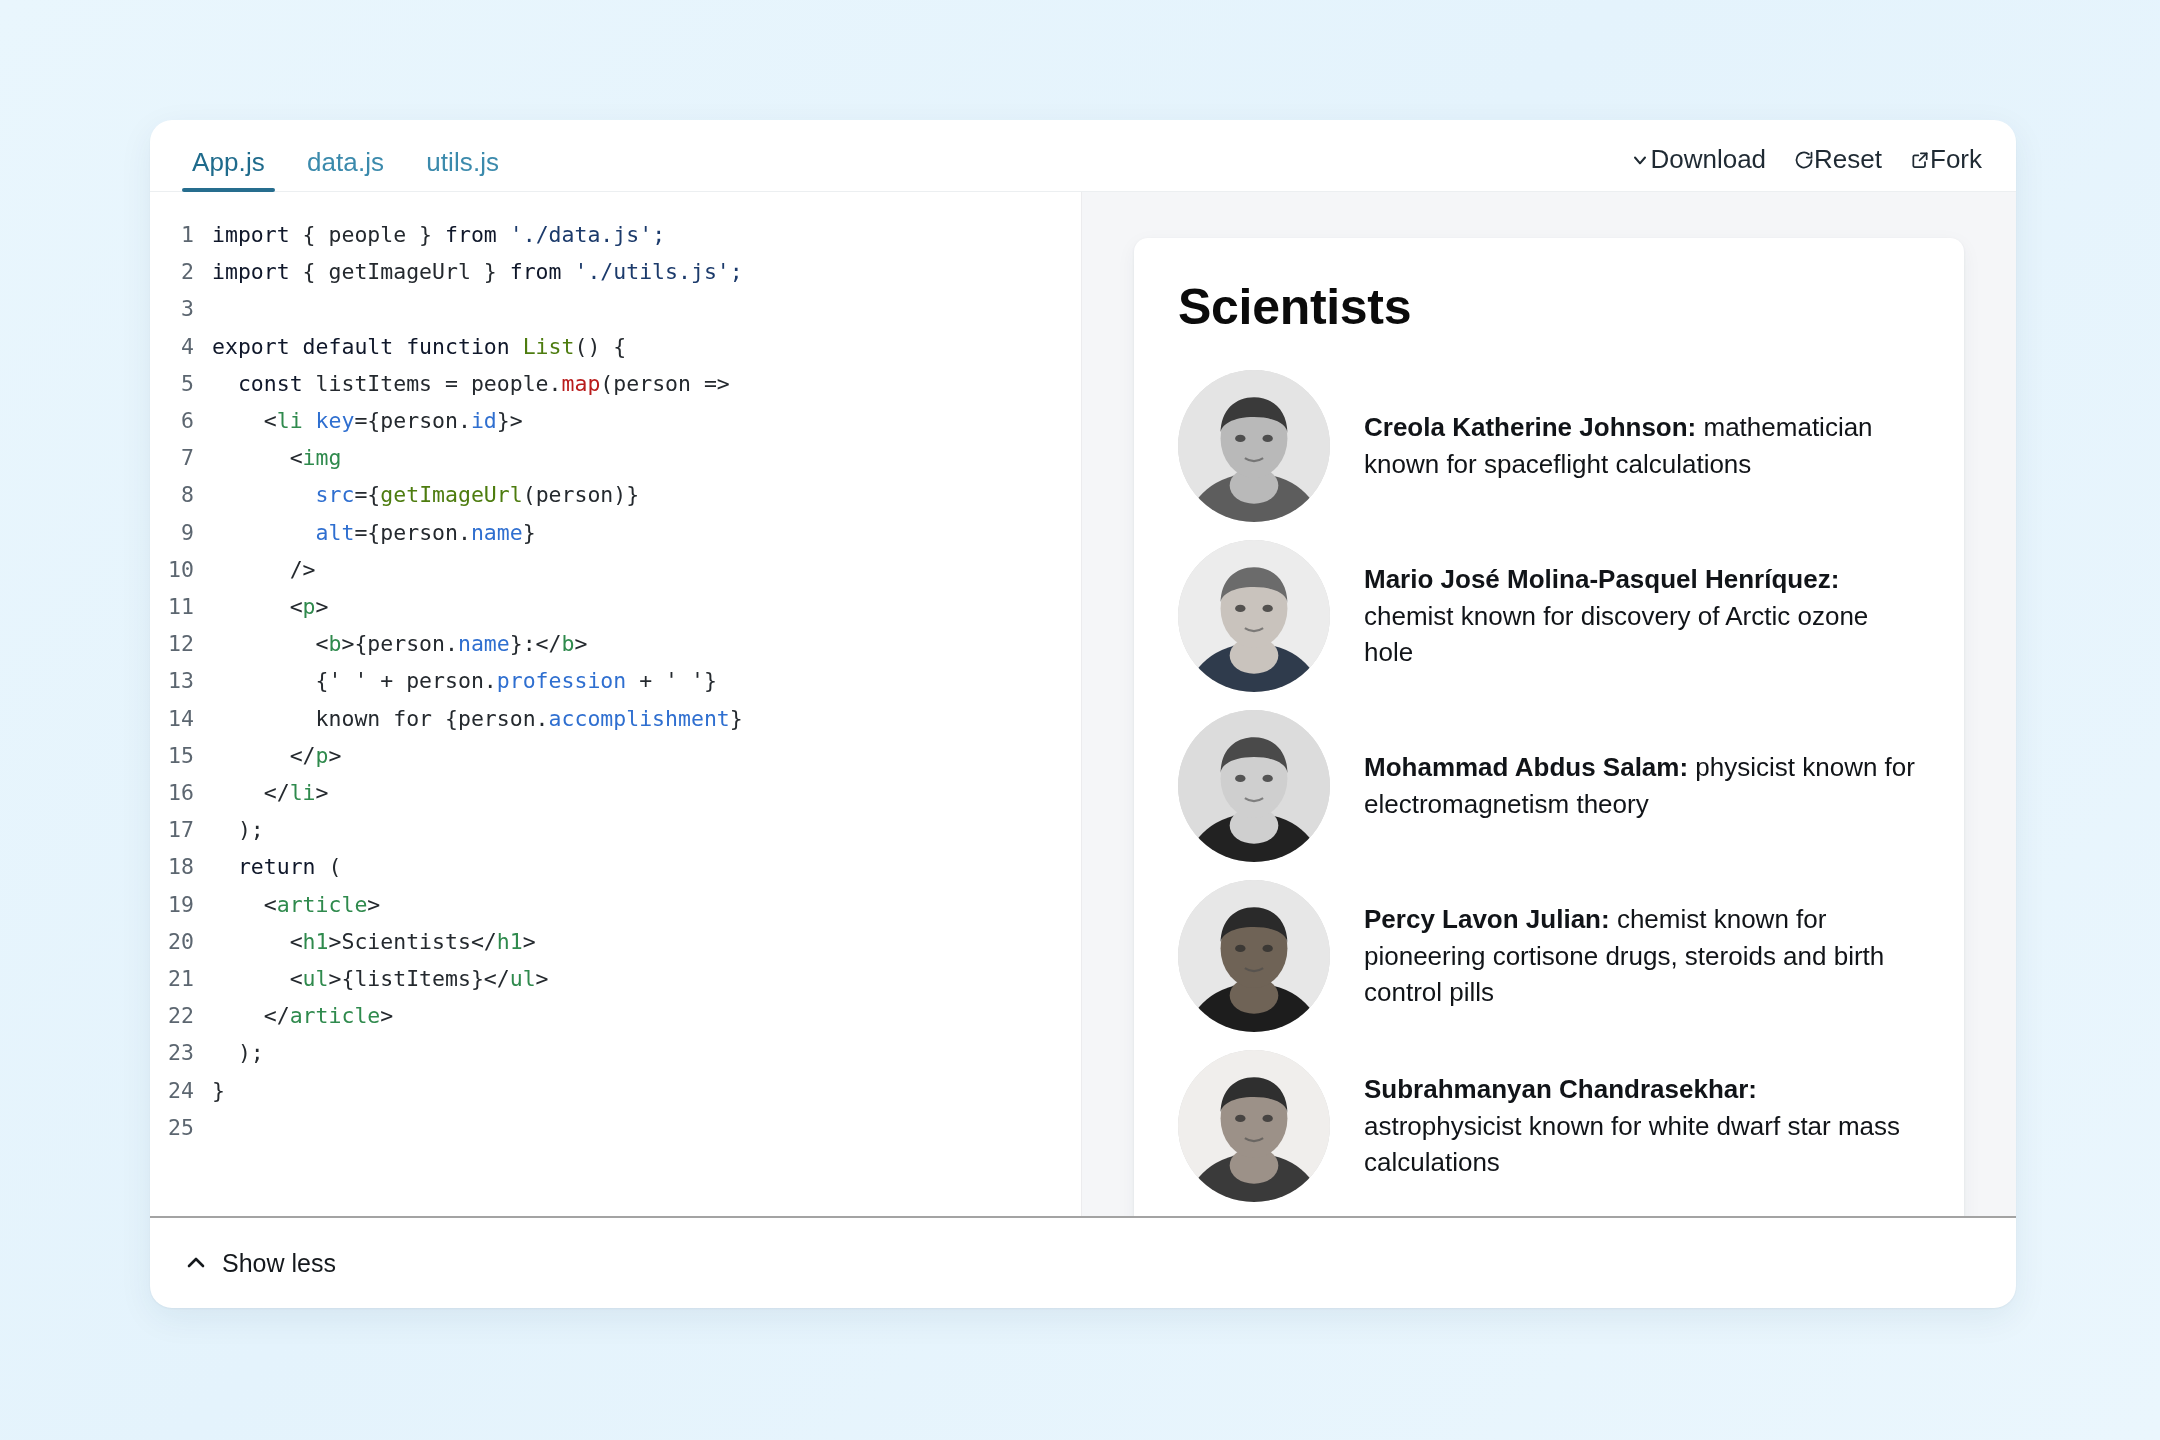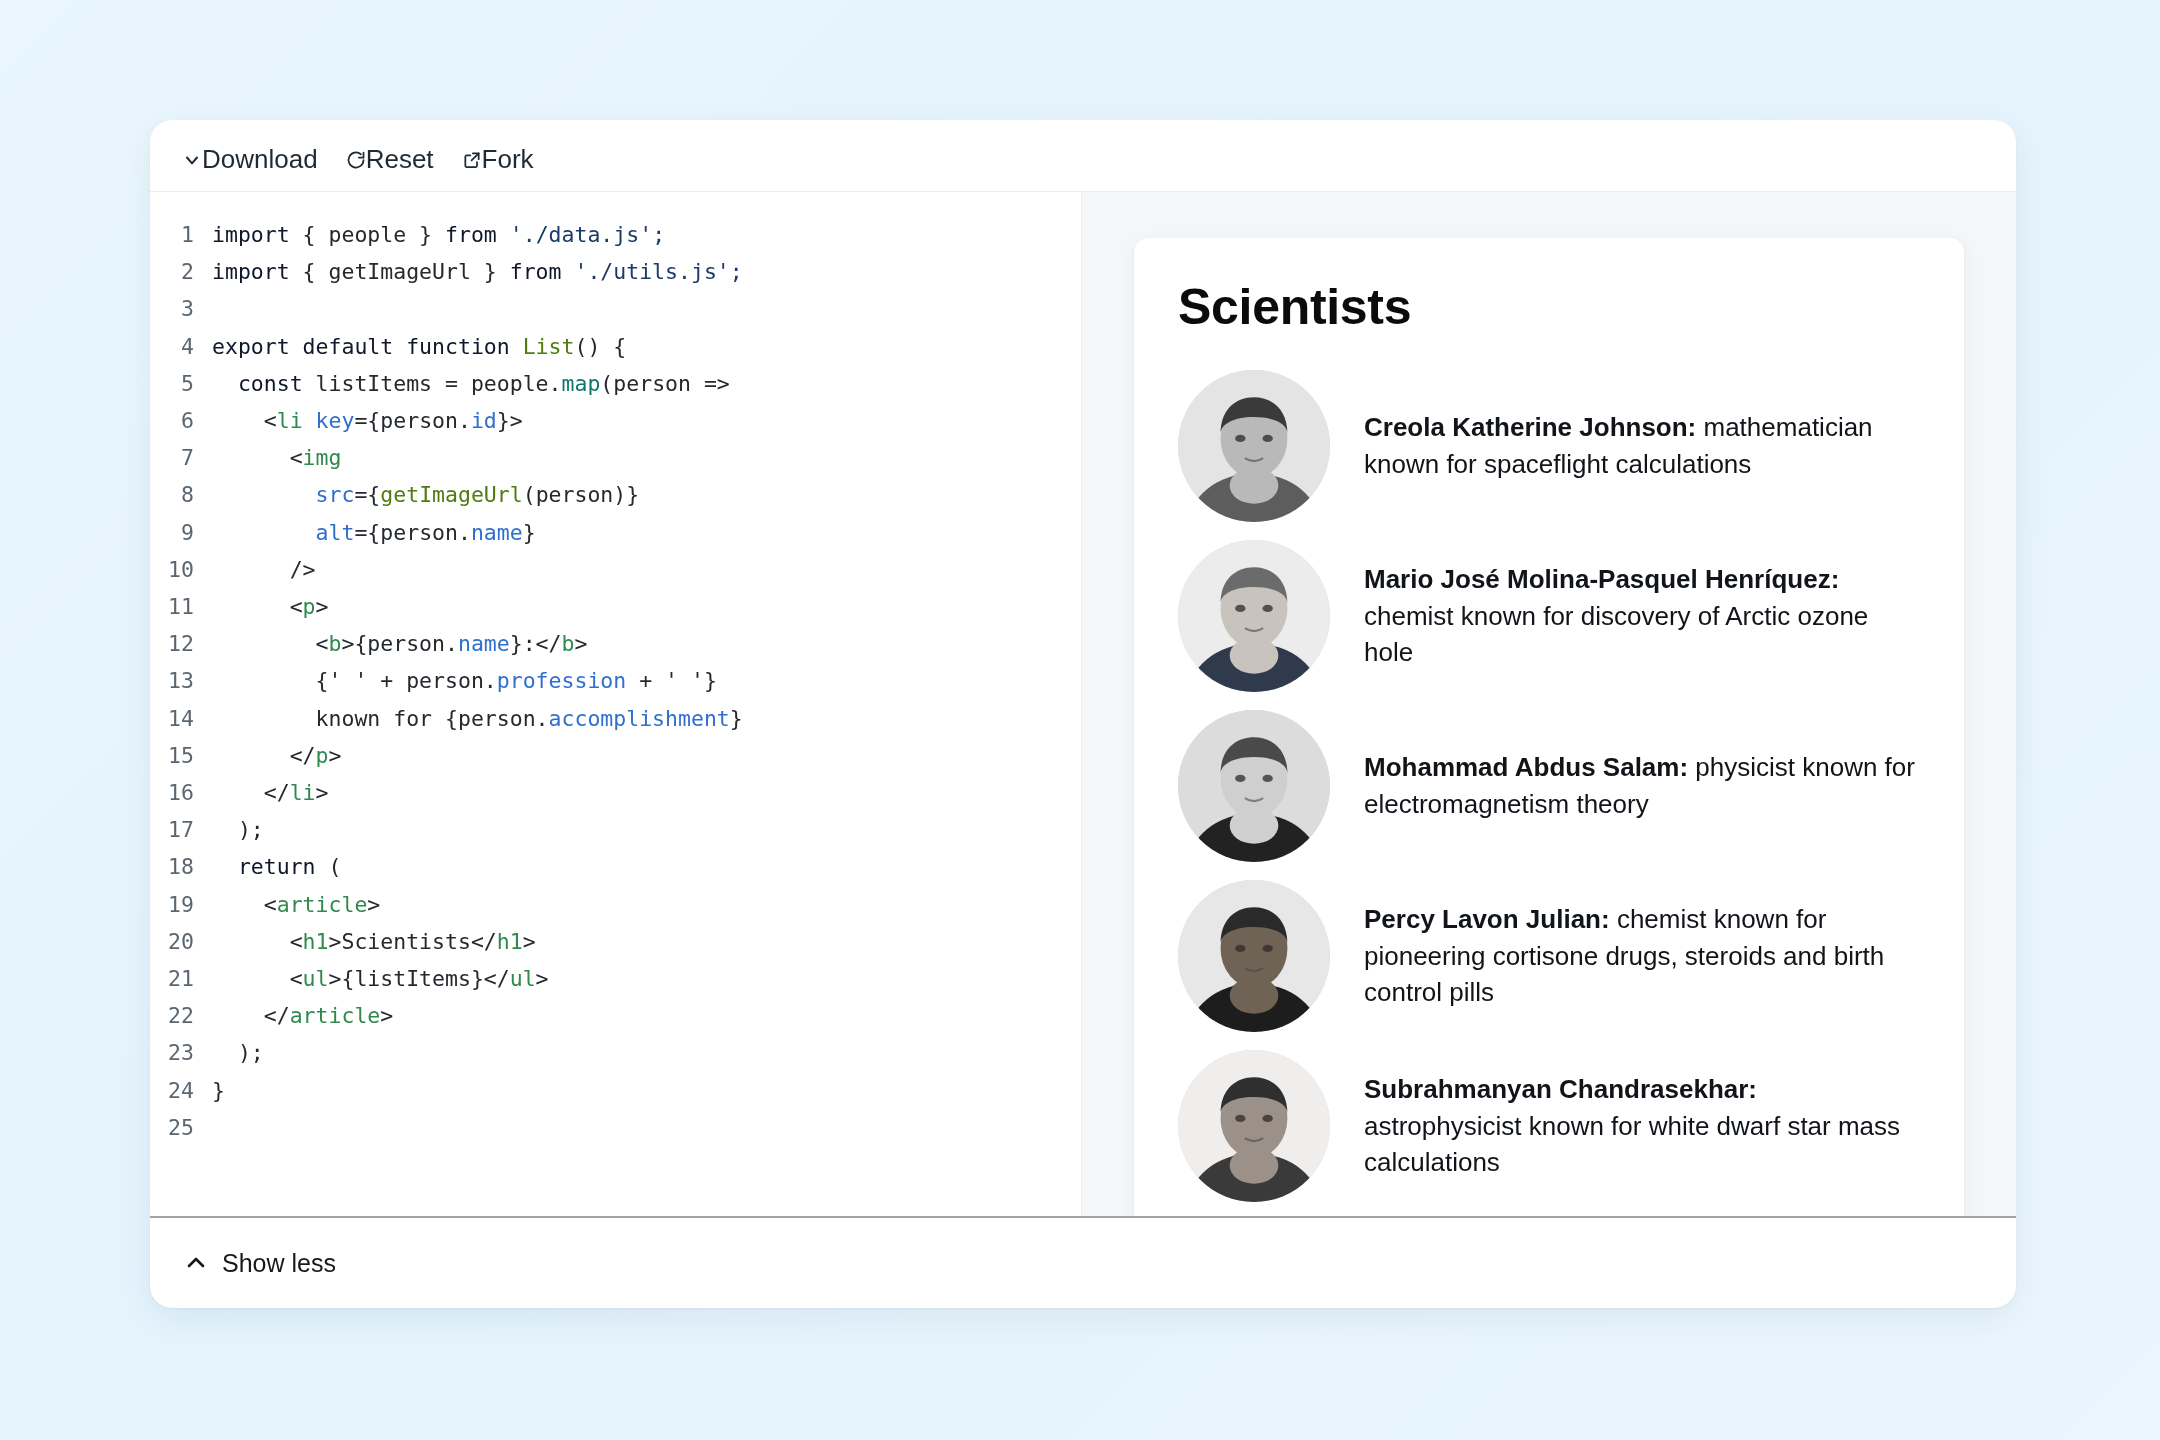--- a/index.html
+++ b/index.html
@@ -112,21 +112,21 @@
     text-align: right;
     padding-right: 18px;
     color: #5c6670;
     user-select: none;
   }
   .src { color: #24292e; }
 
   .k   { color: #0f172a; }  
   .str { color: #1b3a6b; }  
   .fn  { color: #4d7c0f; }  
-  .mth { color: #0f766e; }  
+  .mth { color: #b91c1c; }  
   .tag { color: #2f8a4d; }  
   .atr { color: #2f6fd0; }  
   .pl  { color: #24292e; }  
 
   
   .preview-pane {
     flex: 1 1 auto;
     background: #f5f6f8;
     padding: 46px 52px;
     overflow: hidden;
@@ -190,20 +190,25 @@
     cursor: pointer;
   }
   .show-less svg { display: block; }
 </style>
 </head>
 <body>
 
 <div class="sandpack">
 
   <div class="sp-header">
+    <div class="tabs" id="tab-list">
+        <div class="tab active">App.js</div>
+        <div class="tab">data.js</div>
+        <div class="tab">utils.js</div>
+      </div>
     <div class="sp-actions" id="action-list">
         <div class="sp-action">
           <span>
             <svg width="20" height="20" viewBox="0 0 24 24" fill="none" stroke="#1f2a33" stroke-width="2.4" stroke-linecap="round" stroke-linejoin="round">
               <polyline points="6 9 12 16 18 9"></polyline>
             </svg>
           </span>
           <span>Download</span>
         </div>
         <div class="sp-action">

